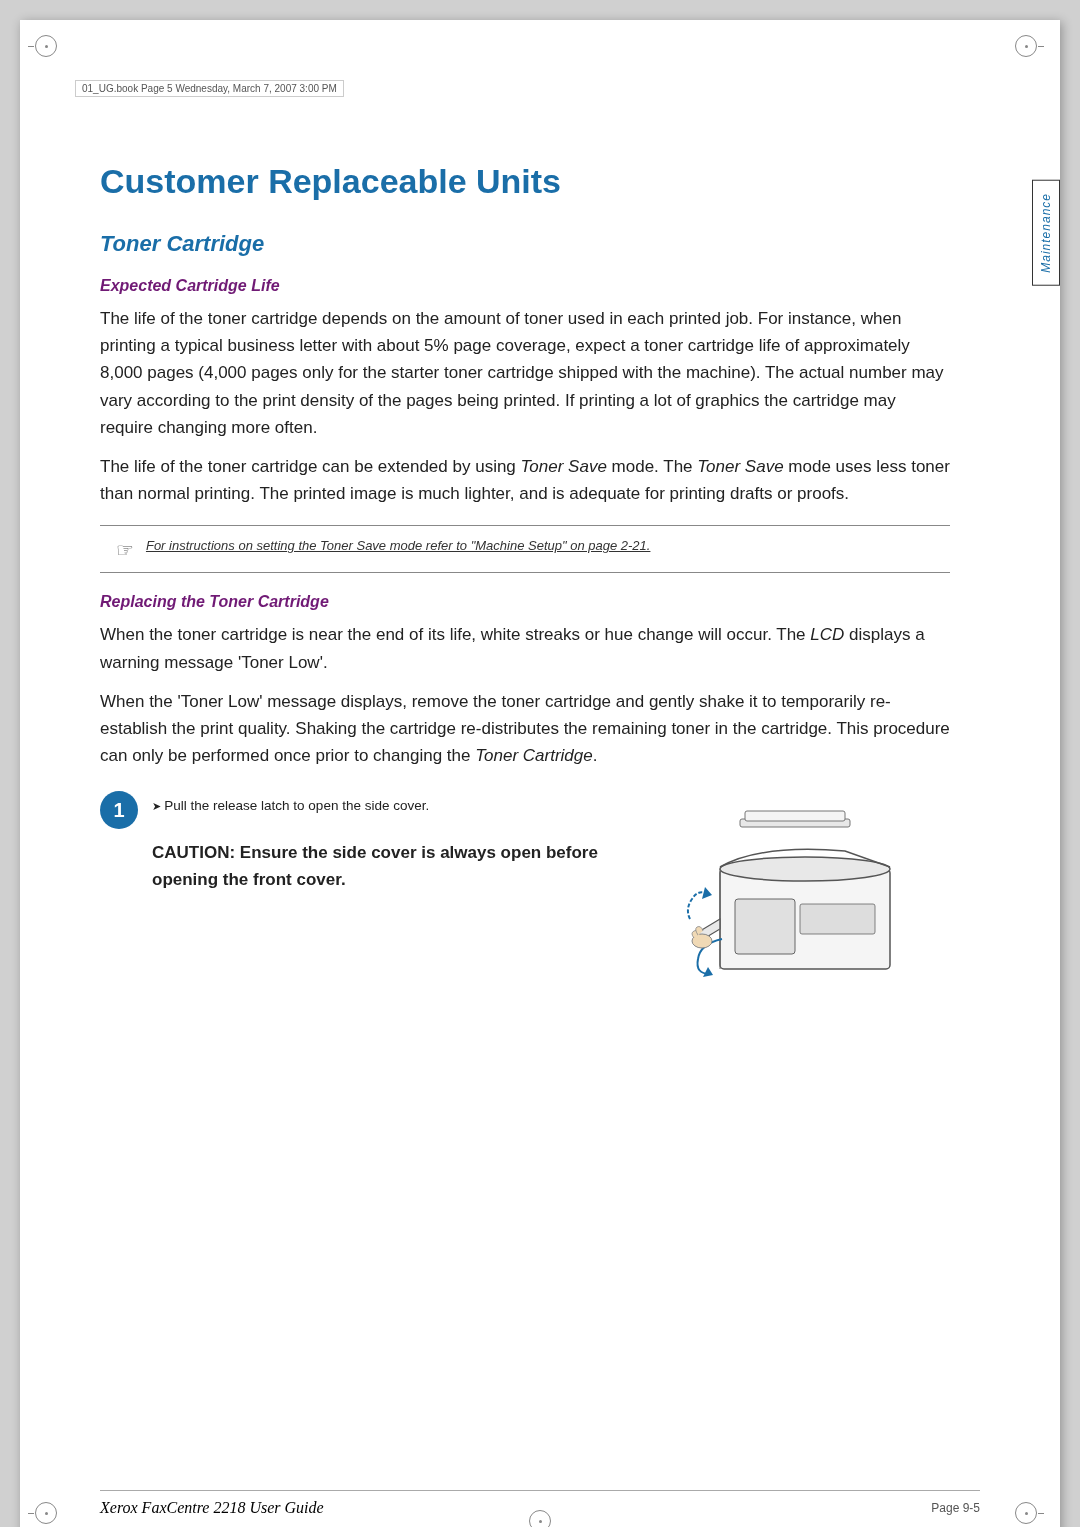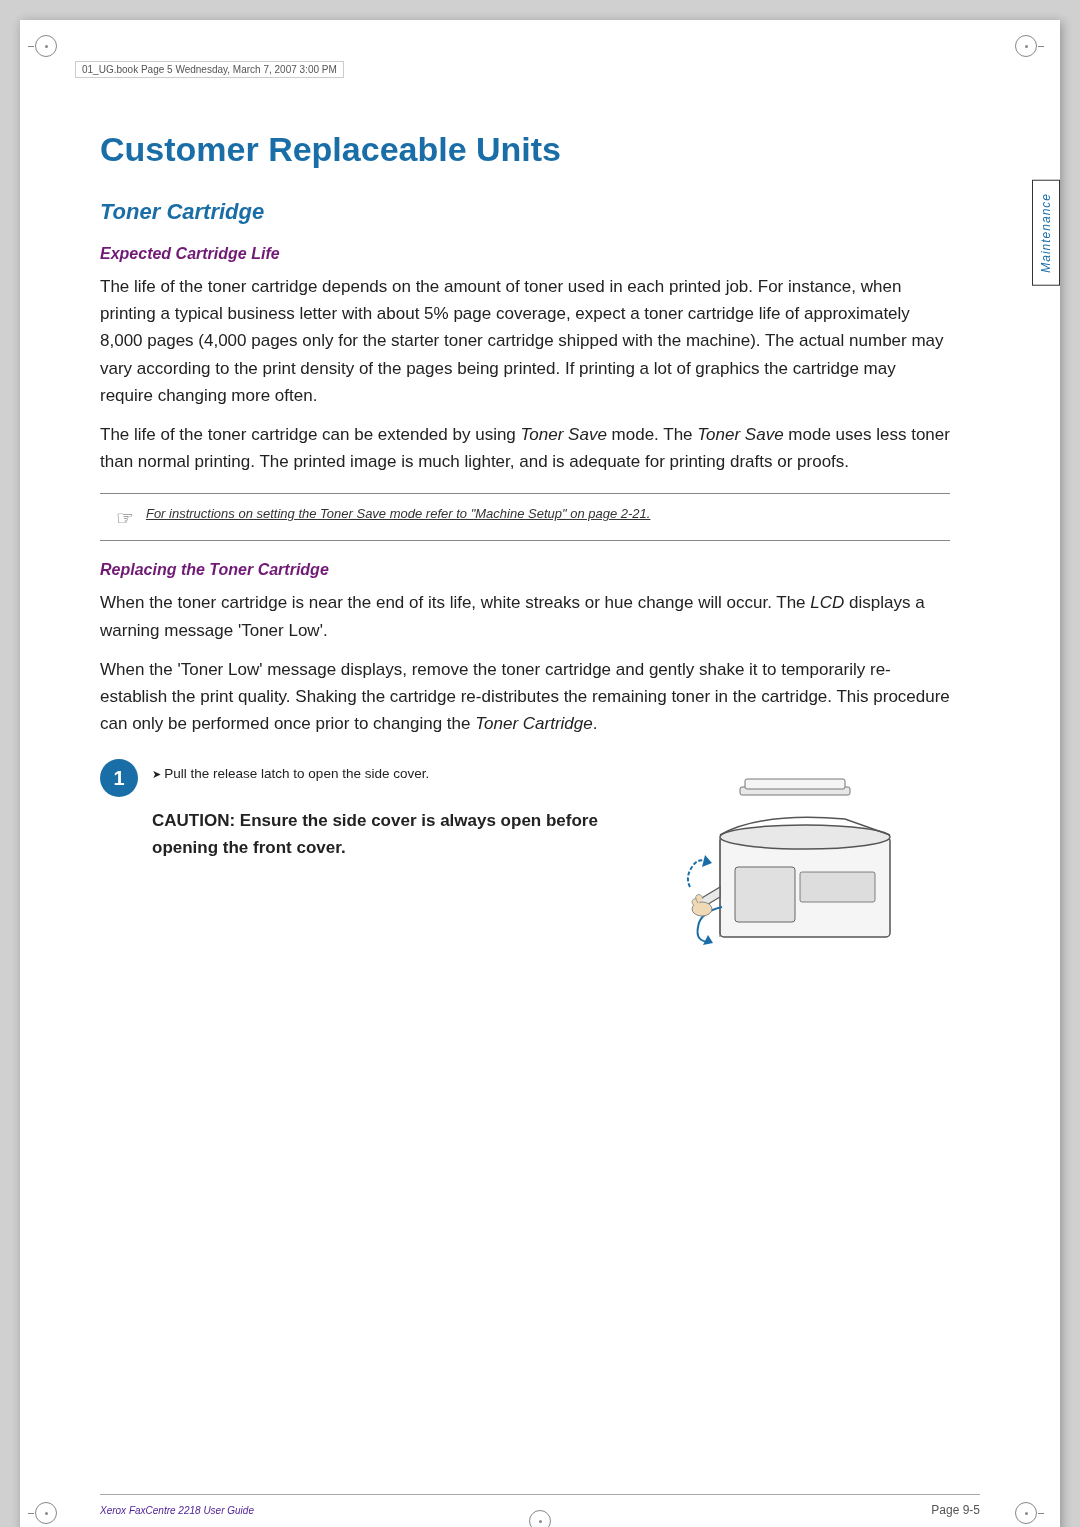--- a/index.html
+++ b/index.html
@@ -53,21 +53,21 @@
     }
     
     .corner-mark.tl .corner-circle::before { content: ''; position: absolute; top: 50%; left: -8px; width: 6px; height: 1px; background: #888; }
     .corner-mark.tr .corner-circle::before { content: ''; position: absolute; top: 50%; right: -8px; width: 6px; height: 1px; background: #888; }
     .corner-mark.bl .corner-circle::before { content: ''; position: absolute; top: 50%; left: -8px; width: 6px; height: 1px; background: #888; }
     .corner-mark.br .corner-circle::before { content: ''; position: absolute; top: 50%; right: -8px; width: 6px; height: 1px; background: #888; }
 
     
     .file-stamp {
       position: absolute;
-      top: 41px;
+      top: 60px;
       left: 55px;
       font-size: 10px;
       color: #555;
       border: 1px solid #ccc;
       padding: 2px 6px;
       background: #fff;
       white-space: nowrap;
       text-align: center;
     }
 
@@ -84,21 +84,21 @@
       transform: rotate(180deg);
       font-size: 12px;
       color: #1a6ea8;
       font-style: italic;
       padding: 12px 6px;
       letter-spacing: 1px;
     }
 
     
     .content {
-      padding: 80px 80px 60px 80px;
+      padding: 112px 80px 60px 80px;
       margin-right: 30px;
     }
 
     
     .chapter-title {
       font-size: 34px;
       font-weight: 900;
       color: #1a6ea8;
       margin-bottom: 30px;
       margin-top: 30px;
@@ -244,23 +244,24 @@
       left: 80px;
       right: 80px;
       display: flex;
       justify-content: space-between;
       align-items: center;
       border-top: 1px solid #aaa;
       padding-top: 8px;
     }
 
     .footer-left {
-      font-size: 10px;
-      color: #4c1d95;
-      font-style: italic;
+      font-size: 16px;
+      color: #000000;
+      font-style: italic;
+      font-family: Liberation Serif, serif;
     }
 
     .footer-right {
       font-size: 12px;
       color: #555;
     }
 
     
     .bottom-center-mark {
       position: absolute;

